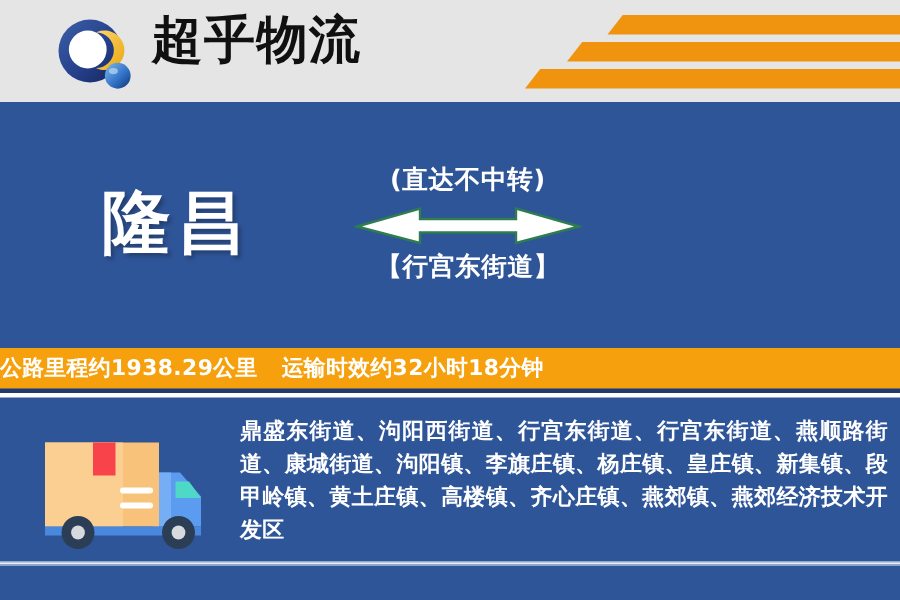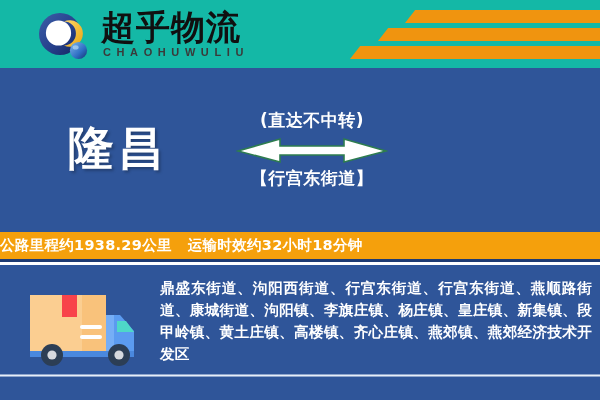--- a/index.html
+++ b/index.html
@@ -17,21 +17,21 @@
     overflow: hidden;
     background: #ffffff;
   }
 
   
   .header {
     position: absolute;
     left: 0; top: 0;
     width: 600px;
     height: 68px;
-    background: #14b8a6;
+    background: #e5e5e5;
     overflow: hidden;
   }
   .logo-mark {
     position: absolute;
     left: 34px;
     top: 10px;
     width: 62px;
     height: 52px;
   }
   .brand-cn {
@@ -215,21 +215,20 @@
         </defs>
         <circle cx="26" cy="24" r="21" fill="url(#ringGrad)"></circle>
         <circle cx="24.5" cy="23" r="12.6" fill="#ffffff"></circle>
         <path d="M30 11.6 A13.2 13.2 0 1 1 30 35.4 A10.4 10.4 0 0 0 30 11.6 Z" fill="url(#moonGrad)"></path>
         <circle cx="44.5" cy="40.5" r="8.6" fill="url(#ballGrad)"></circle>
         <ellipse cx="41.6" cy="37.4" rx="3" ry="2.1" fill="#BFE0F8" opacity="0.65"></ellipse>
       </svg>
     </div>
 
     <div class="brand-cn">超乎物流</div>
-    <div class="brand-en">CHAOHUWULIU</div>
 
     <div class="stripes">
       <div class="stripe s1"></div>
       <div class="stripe s2"></div>
       <div class="stripe s3"></div>
     </div>
   </div>
 
   <div class="route-panel">
 

